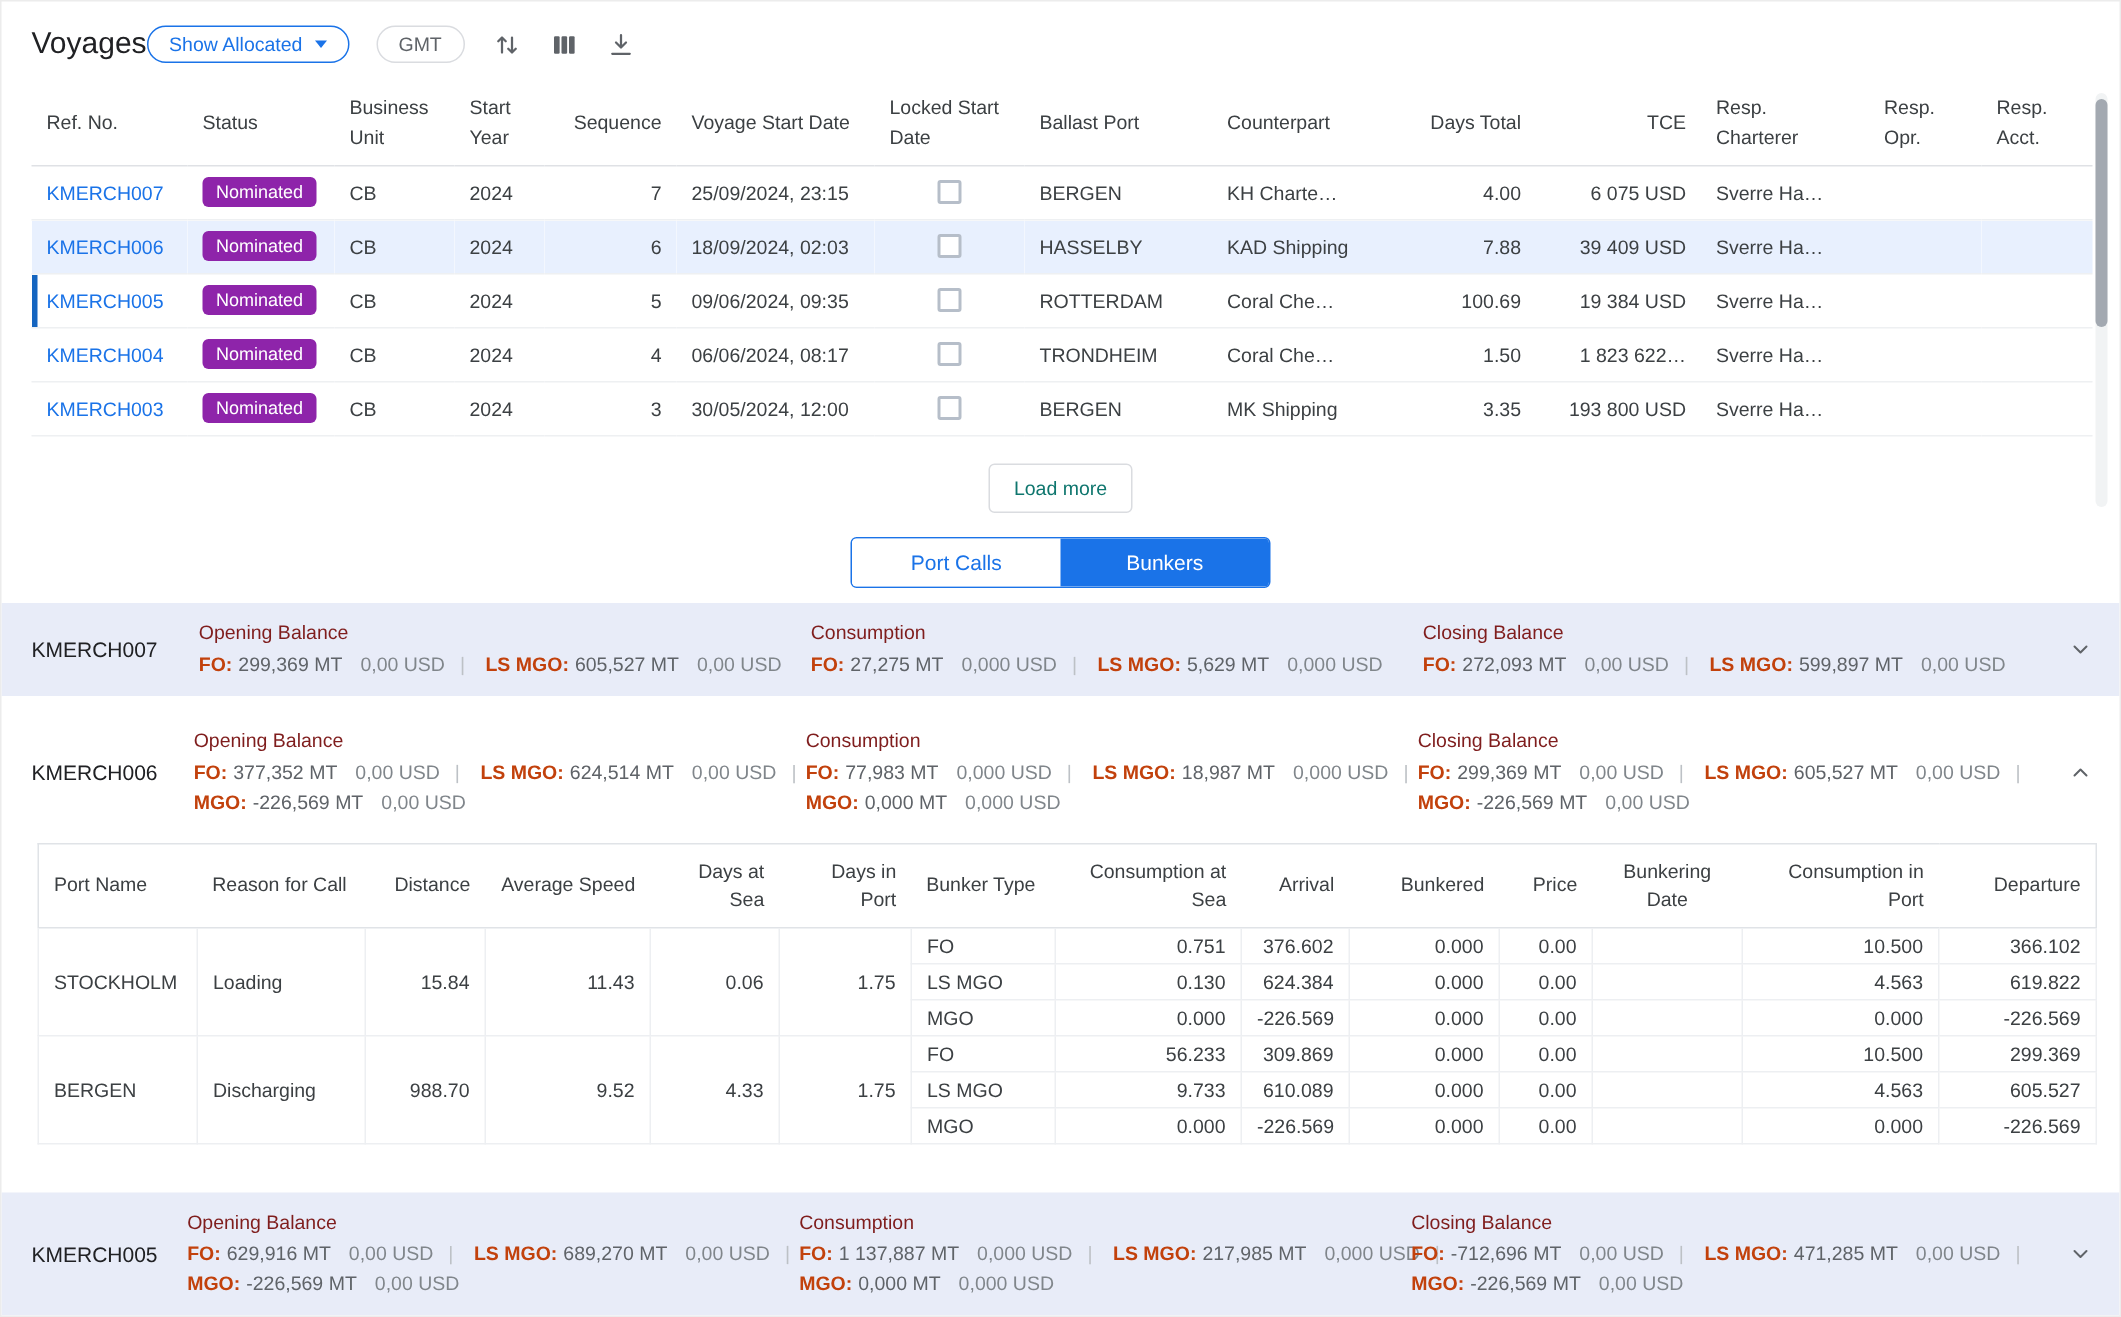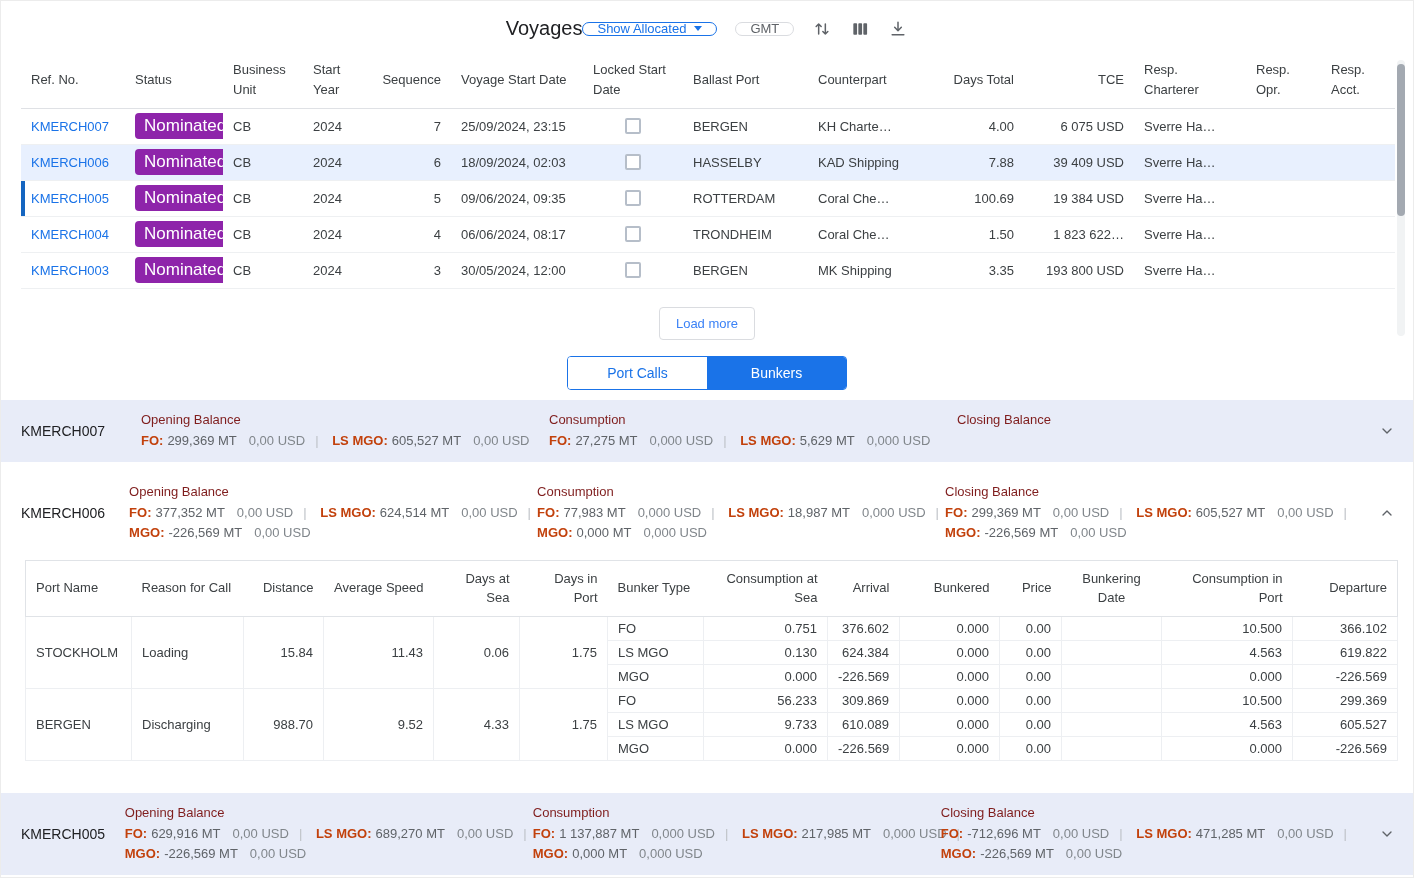--- a/index.html
+++ b/index.html
@@ -1,43 +1,43 @@
 <!DOCTYPE html>
 <html><head>
 <meta charset="utf-8">
 <style>
 *{box-sizing:border-box;margin:0;padding:0}
 body{font-family:"Liberation Sans",sans-serif;background:#fff;color:#3c4043;width:1414px}
 .page{width:1414px;min-height:878px;background:#fff;border:1px solid #ececec;overflow:hidden}
-.topbar{display:flex;justify-content:center;align-items:center;padding:16px 20px 12px}
+.topbar{display:flex;justify-content:flex-start;align-items:center;padding:16px 20px 12px}
 .title{font-size:20px;color:#202124;font-weight:400}
 .actions{display:flex;align-items:center;gap:18px}
-.pill{display:inline-flex;align-items:center;gap:8px;height:14px;padding:0 14px;border-radius:16px;background:#fff;font-size:13px;cursor:pointer}
+.pill{display:inline-flex;align-items:center;gap:8px;height:25px;padding:0 14px;border-radius:16px;background:#fff;font-size:13px;cursor:pointer}
 .pill-primary{border:1px solid #1a73e8;color:#1a73e8;font-weight:500}
 .pill-plain{border:1px solid #dadce0;color:#5f6368}
 .caret{width:0;height:0;border-left:4px solid transparent;border-right:4px solid transparent;border-top:5px solid #1a73e8}
 .icon-btn{background:none;border:none;cursor:pointer;display:inline-flex;align-items:center;padding:0}
 .table-wrap{position:relative;padding:0 20px}
 table.voyages{width:1374px;border-collapse:collapse;font-size:13px;table-layout:fixed}
 .voyages th{font-weight:500;color:#3c4043;padding:6px 10px;height:56px;vertical-align:middle;border-bottom:1px solid #dfe1e5;line-height:1.5;text-align:left;cursor:pointer}
 .voyages th.num{text-align:right}
 .voyages th.ctr{}
 .voyages td{padding:0 10px;height:36px;border-bottom:1px solid #eef0f2;color:#3c4043;overflow:hidden;white-space:nowrap;text-overflow:ellipsis}
 .voyages td.num{text-align:right}
 .voyages td.ctr{text-align:center}
 tr.hl td{background:#e8f0fe}
 tr.sel td:first-child{box-shadow:inset 4px 0 0 #1565c0}
 a.ref{color:#1a73e8;text-decoration:none}
-.badge{display:inline-block;background:#8e24aa;color:#fff;font-size:17px;border-radius:4px;padding:3px 9px;line-height:1.2}
+.badge{display:inline-block;background:#8e24aa;color:#fff;font-size:12px;border-radius:4px;padding:3px 9px;line-height:1.2}
 .cb{display:inline-block;width:16px;height:16px;border:2px solid #b6bec9;border-radius:2px;background:#fff;cursor:pointer;vertical-align:middle}
 .date-warn{color:#e8710a}
 .vscroll{position:absolute;right:8px;top:8px;width:8px;height:276px;background:#f1f3f4;border-radius:4px;cursor:pointer}
 .vthumb{position:absolute;left:0;top:4px;width:8px;height:152px;background:#a3a9b1;border-radius:4px;cursor:grab}
 .loadmore-wrap{text-align:center;margin-top:18px}
-.loadmore{padding:8px 16px;font-size:13px;color:#3b82f6;background:#fff;border:1px solid #dadce0;border-radius:4px;cursor:pointer}
+.loadmore{padding:8px 16px;font-size:13px;color:#0f766e;background:#fff;border:1px solid #dadce0;border-radius:4px;cursor:pointer}
 .tabs-wrap{text-align:center;margin:16px 0 10px}
 .tabs{display:inline-flex;border:1px solid #1a73e8;border-radius:4px;overflow:hidden}
 .tab{width:139px;height:32px;border:none;background:#fff;color:#1a73e8;font-size:14px;cursor:pointer}
 .tab.active{background:#1a73e8;color:#fff}
 .bsec{position:relative;padding:12px 56px 12px 20px;display:flex;margin-top:10px;cursor:pointer}
 .bsec.shaded{background:#e8ecf8}
 .bsec.mt-lg{margin-top:22px}
 .secname{width:120px;align-self:center;font-size:14px;color:#202124}
 .groups{display:flex;flex:1}
 .bgroup{width:408px;padding-right:16px}
@@ -243,20 +243,24 @@
       </div>
       <div class="bgroup">
         <div class="btitle">Consumption</div>
         <div class="bline">
           <span class="bitem"><b>FO:</b><span class="qty">27,275 MT</span><span class="usd">0,000 USD</span></span>
           <span class="bitem"><b>LS MGO:</b><span class="qty">5,629 MT</span><span class="usd">0,000 USD</span></span>
         </div>
       </div>
       <div class="bgroup">
         <div class="btitle">Closing Balance</div>
+        <div class="bline">
+          <span class="bitem"><b>FO:</b><span class="qty">272,093 MT</span><span class="usd">0,00 USD</span></span>
+          <span class="bitem"><b>LS MGO:</b><span class="qty">599,897 MT</span><span class="usd">0,00 USD</span></span>
+        </div>
       </div>
     </div>
     <button class="chev">
       <svg width="16" height="16" viewBox="0 0 24 24" fill="none" stroke="#5f6368" stroke-width="2" stroke-linecap="round" stroke-linejoin="round">
           <path d="M6 9l6 6 6-6"></path>
         </svg>
     </button>
   </div>
 
   <div>

